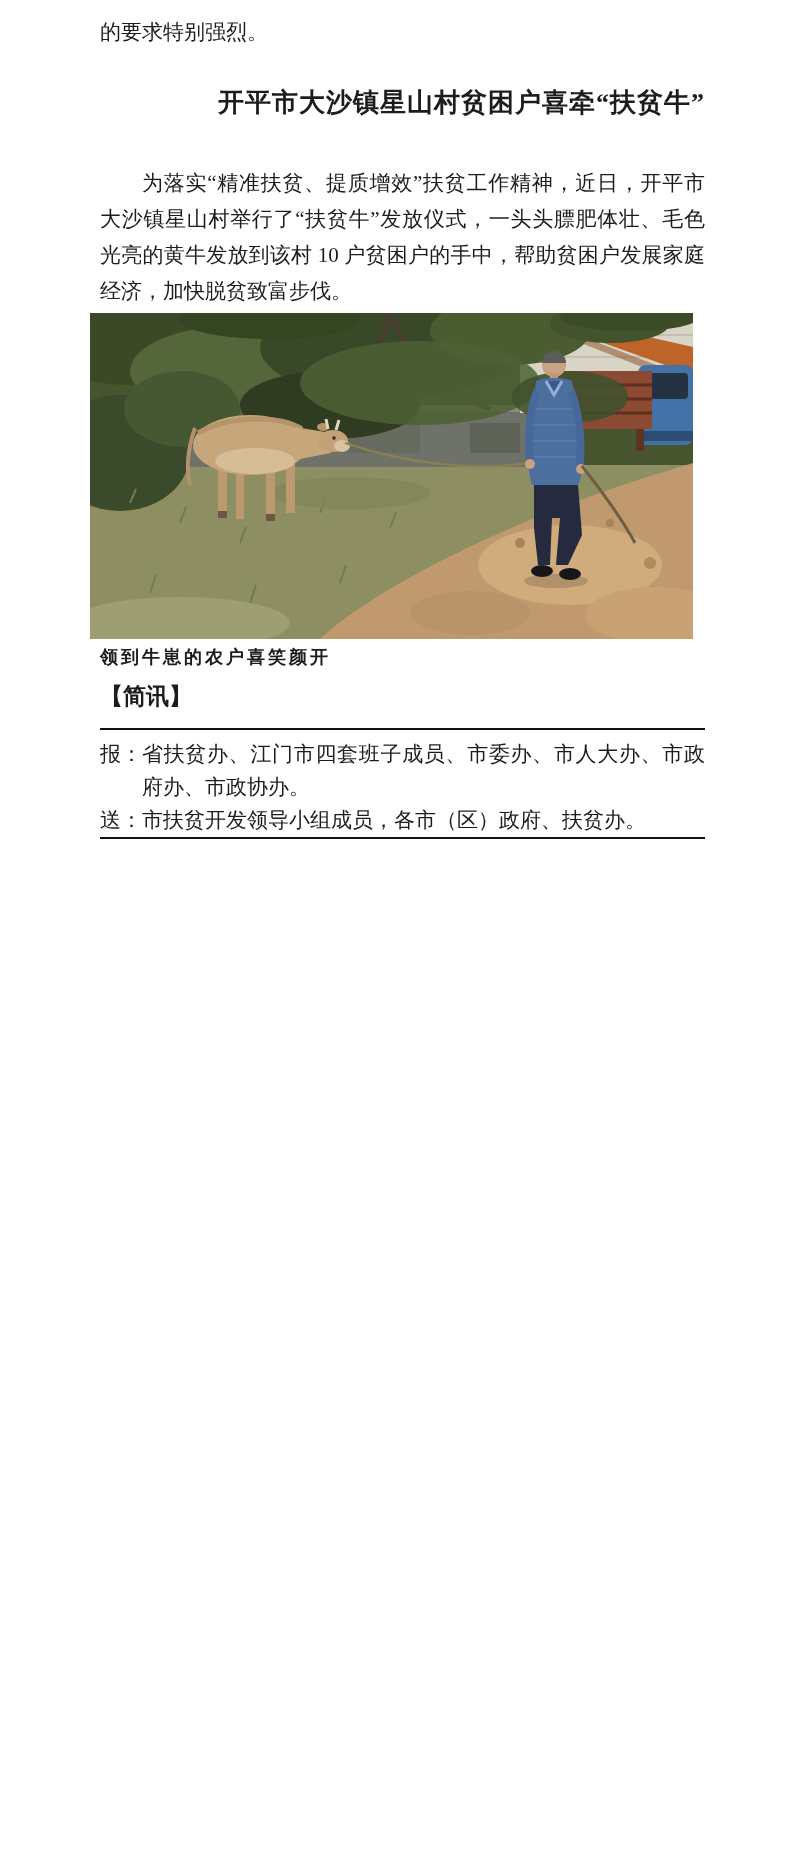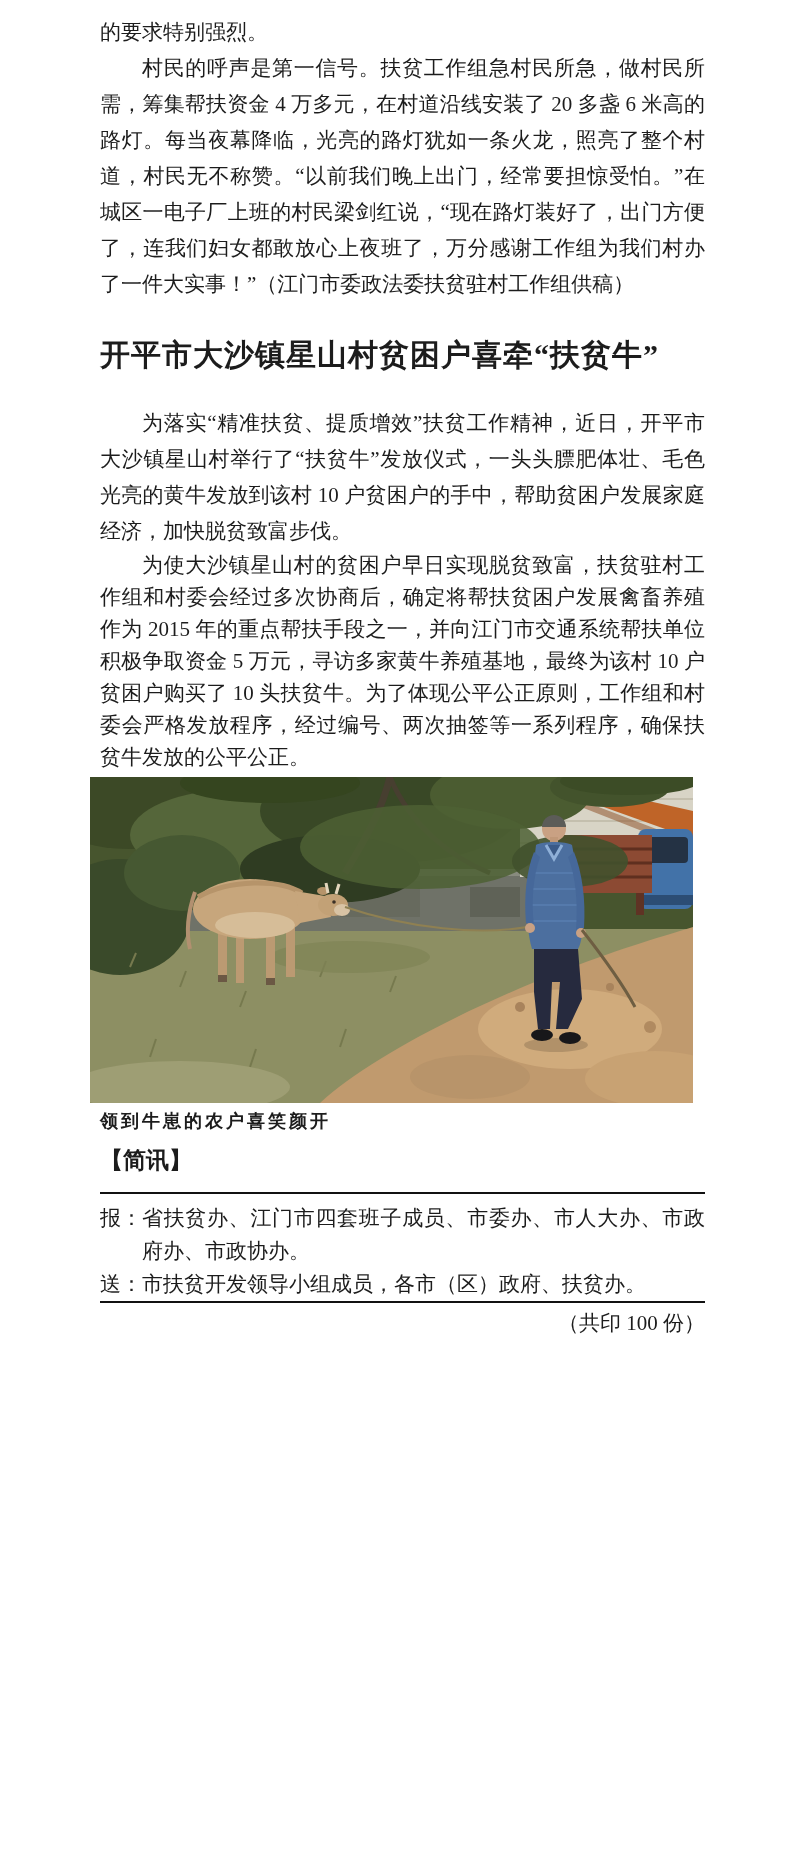--- a/index.html
+++ b/index.html
@@ -15,24 +15,24 @@
   .content{position:absolute;top:0;left:0;right:0;bottom:0;padding:14px 88px 0 100px;}
   .body-text{
     font-size:21px;line-height:36px;
     text-align:justify;
     margin:0;
   }
   .indent{text-indent:2em;}
   .tight{line-height:32px;}
   .article-title{
     margin:33px 0 0 0;
-    font-size:30px;line-height:40px;font-weight:700;
-    text-align:left;letter-spacing:1px;
-  }
-  .p-first{margin-top:30px;}
+    font-size:26px;line-height:40px;font-weight:700;
+    text-align:right;letter-spacing:1px;
+  }
+  .p-first{margin-top:42px;}
   .photo-figure{margin:4px 0 0 -10px;width:603px;height:326px;}
   .photo-figure svg{display:block;}
   .photo-caption{
     margin-top:7px;
     font-size:18px;line-height:22px;font-weight:700;
     text-align:left;letter-spacing:3px;
   }
   .briefs-header{
     margin:14px 0 16px 0;
     font-size:23px;line-height:30px;font-weight:700;
@@ -49,27 +49,25 @@
   }
 </style>
 </head>
 <body>
 
 <div class="page">
   <div class="content">
 
     <p class="body-text">的要求特别强烈。</p>
 
-    <p class="body-text indent">村民的呼声是第一信号。扶贫工作组急村民所急，做村民所需，筹集帮扶资金 4 万多元，在村道沿线安装了 20 多盏 6 米高的路灯。每当夜幕降临，光亮的路灯犹如一条火龙，照亮了整个村道，村民无不称赞。“以前我们晚上出门，经常要担惊受怕。”在城区一电子厂上班的村民梁剑红说，“现在路灯装好了，出门方便了，连我们妇女都敢放心上夜班了，万分感谢工作组为我们村办了一件大实事！”（江门市委政法委扶贫驻村工作组供稿）</p>
 
     <h1 class="article-title">开平市大沙镇星山村贫困户喜牵“扶贫牛”</h1>
 
     <p class="body-text indent p-first">为落实“精准扶贫、提质增效”扶贫工作精神，近日，开平市大沙镇星山村举行了“扶贫牛”发放仪式，一头头膘肥体壮、毛色光亮的黄牛发放到该村 10 户贫困户的手中，帮助贫困户发展家庭经济，加快脱贫致富步伐。</p>
 
-    <p class="body-text indent tight">为使大沙镇星山村的贫困户早日实现脱贫致富，扶贫驻村工作组和村委会经过多次协商后，确定将帮扶贫困户发展禽畜养殖作为 2015 年的重点帮扶手段之一，并向江门市交通系统帮扶单位积极争取资金 5 万元，寻访多家黄牛养殖基地，最终为该村 10 户贫困户购买了 10 头扶贫牛。为了体现公平公正原则，工作组和村委会严格发放程序，经过编号、两次抽签等一系列程序，确保扶贫牛发放的公平公正。</p>
 
 
     <div class="photo-figure">
       <svg viewBox="0 0 603 326" width="603" height="326" xmlns="http://www.w3.org/2000/svg">
 
         <rect width="603" height="326" fill="#8d8f63"></rect>
 
         <rect width="603" height="152" fill="#47552e"></rect>
 
         <rect x="52" y="0" width="210" height="58" fill="#c7cbc3"></rect>
@@ -209,16 +207,15 @@
       <span class="notice-text">省扶贫办、江门市四套班子成员、市委办、市人大办、市政府办、市政协办。</span>
     </div>
 
     <div class="notice-row">
       <span class="notice-label">送：</span>
       <span class="notice-text">市扶贫开发领导小组成员，各市（区）政府、扶贫办。</span>
     </div>
 
     <hr class="rule">
 
-    <div class="copies-line">（共印 100 份）</div>
 
   </div>
 </div>
 
 </body></html>

